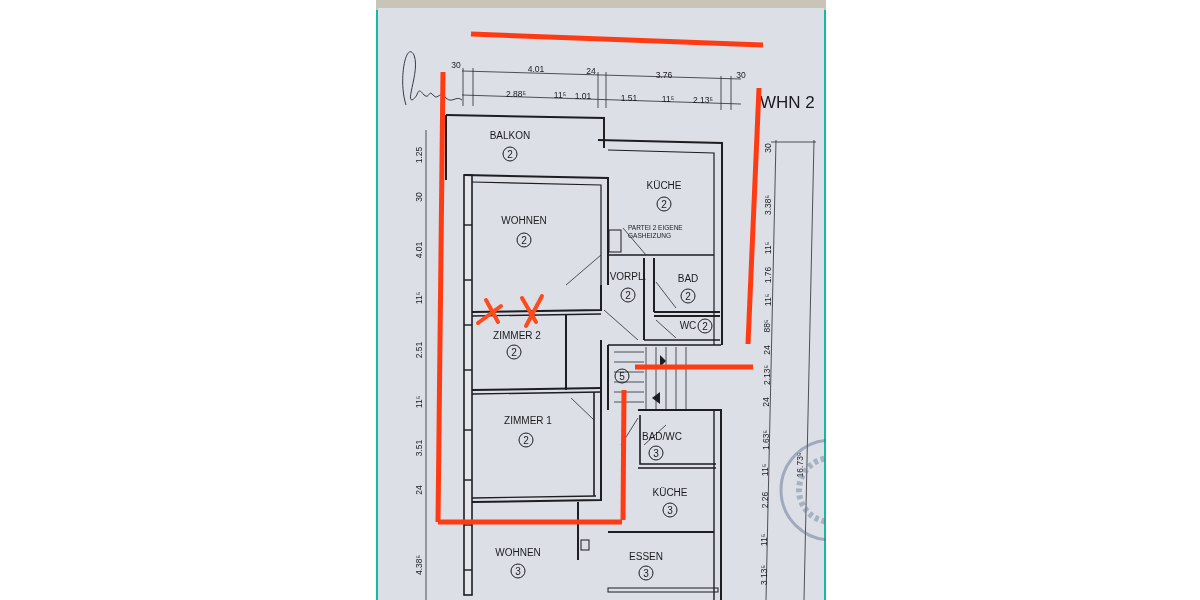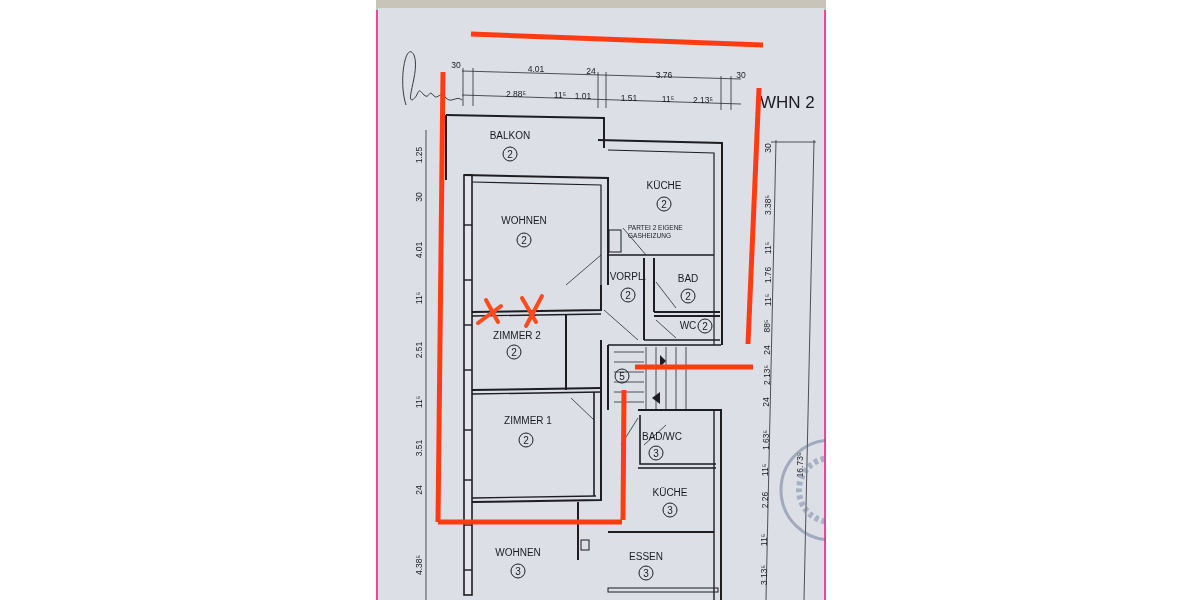--- a/index.html
+++ b/index.html
@@ -1,17 +1,17 @@
 <!DOCTYPE html>
 <html><head>
 <meta charset="utf-8">
 <style>
   html,body{margin:0;padding:0;background:#ffffff;}
   body{width:1200px;height:600px;position:relative;overflow:hidden;font-family:"Liberation Sans",sans-serif;}
-  #photo{position:absolute;left:376px;top:0;width:450px;height:600px;background:#ec4899;overflow:hidden;}
+  #photo{position:absolute;left:376px;top:0;width:450px;height:600px;background:#14b8a6;overflow:hidden;}
   #photo .topstrip{position:absolute;left:0;top:0;width:450px;height:10px;background:#c9c4b8;}
   svg{position:absolute;left:0;top:0;}
   .rl{font-family:"Liberation Sans",sans-serif;font-size:10px;fill:#1b1b1f;text-anchor:middle;}
   .dim{font-family:"Liberation Sans",sans-serif;font-size:8.5px;fill:#1b1b1f;text-anchor:middle;}
   .small{font-family:"Liberation Sans",sans-serif;font-size:6.5px;fill:#1b1b1f;}
   .wall{stroke:#1d1d22;fill:none;}
   .thin{stroke:#2a2a30;stroke-width:0.8;fill:none;}
   .circ{stroke:#1d1d22;stroke-width:1;fill:none;}
   .red{stroke:#ff3b14;stroke-width:5;stroke-linecap:butt;fill:none;}
   .redx{stroke:#ff4a1c;stroke-width:4;stroke-linecap:round;fill:none;}

